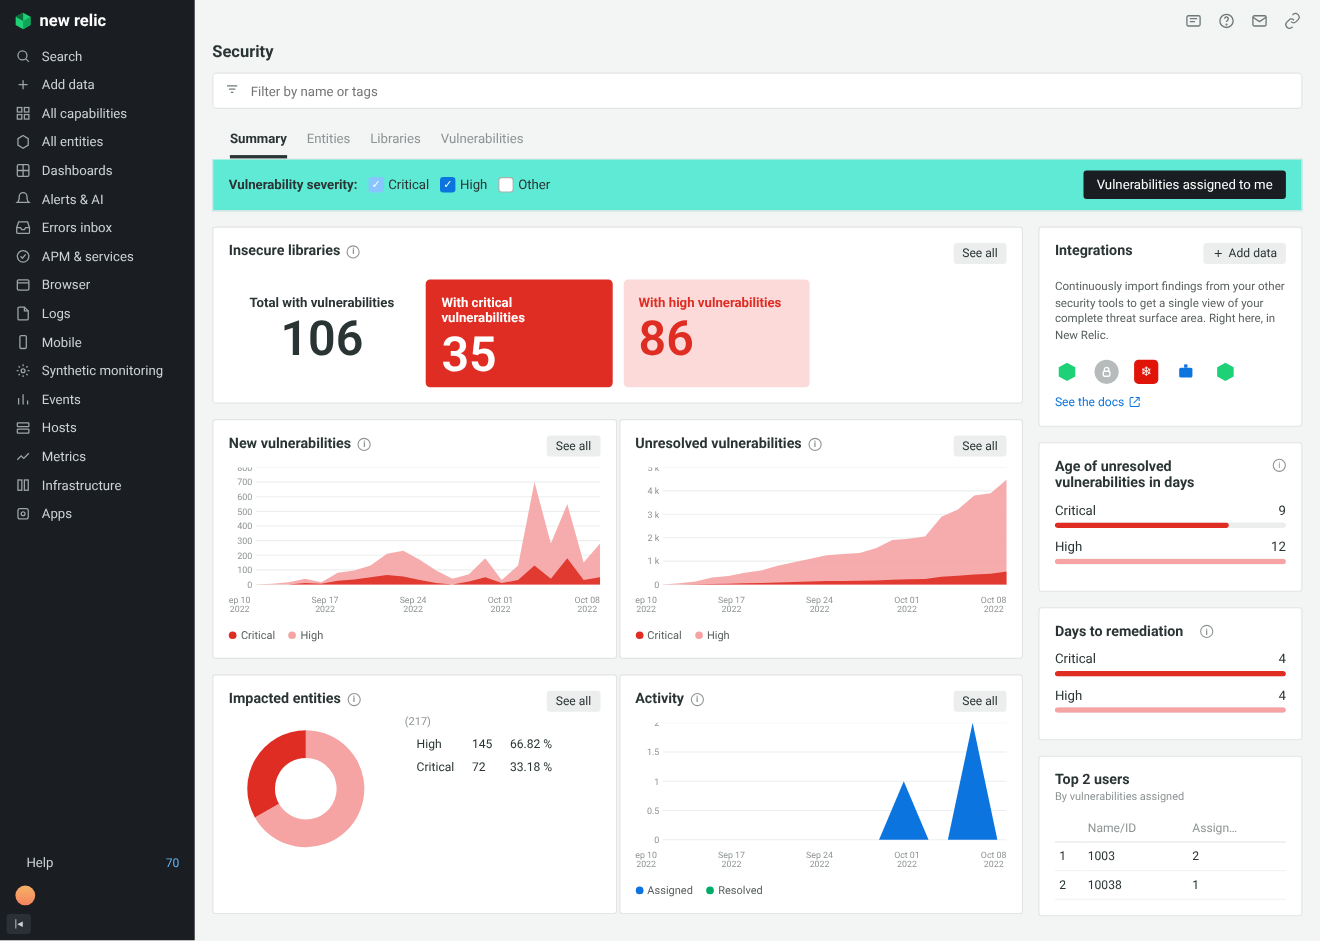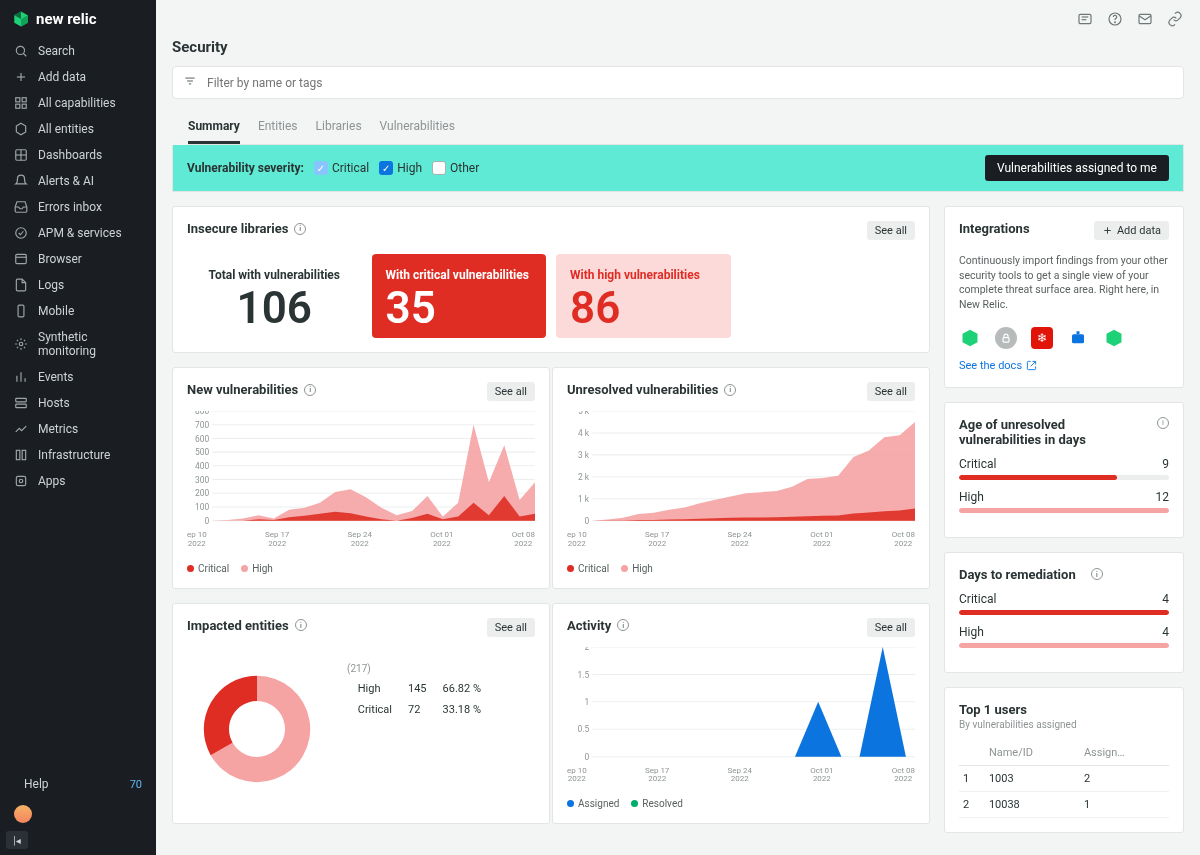--- a/index.html
+++ b/index.html
@@ -10,21 +10,21 @@
     --text:#2a3434;
     --muted:#8e9494;
     --red:#df2d24;
     --light-red:#fcdada;
     --pink:#f5a3a3;
     --blue:#0c74df;
     --teal:#00ac69;
   }
   body{display:flex;height:855px;width:1200px;overflow:hidden;background:var(--bg-page);color:var(--text);}
   
-  .sidebar{width:156px;background:var(--bg-sidebar);color:#cdd3d5;display:flex;flex-direction:column;font-size:12px;}
+  .sidebar{width:177px;background:var(--bg-sidebar);color:#cdd3d5;display:flex;flex-direction:column;font-size:12px;}
   .sidebar .brand{display:flex;align-items:center;gap:6px;padding:10px 12px;font-weight:700;color:#fff;font-size:15px;}
   .sidebar .brand svg{width:18px;height:18px;}
   .nav{flex:1;overflow:auto;}
   .nav-item{display:flex;align-items:center;gap:10px;padding:6px 14px;cursor:pointer;color:#cdd3d5;}
   .nav-item .ico{width:14px;height:14px;display:flex;align-items:center;justify-content:center;color:#9ea5a7;}
   .nav-item .ico svg{width:14px;height:14px;}
   .sidebar .bottom{margin-top:auto;}
   .help-row{display:flex;align-items:center;justify-content:space-between;padding:6px 14px;}
   .help-left{display:flex;align-items:center;gap:10px;}
   .badge70{color:#62b6f4;font-size:11px;}
@@ -75,21 +75,21 @@
   .chart-wrap svg{width:100%;}
   .xlabels{display:flex;justify-content:space-between;font-size:8px;color:var(--muted);text-align:center;}
   .xlabels span{max-width:50px;line-height:1.1;}
   .legend{display:flex;gap:12px;margin-top:14px;font-size:10px;color:#5a6060;align-items:center;}
   .legend .dot{width:7px;height:7px;border-radius:50%;display:inline-block;margin-right:4px;}
   .dot.red{background:var(--red);}
   .dot.pink{background:var(--pink);}
   .dot.blue{background:var(--blue);}
   .dot.green{background:var(--teal);}
   
-  .donut-inner{display:flex;gap:20px;align-items:flex-start;margin-top:22px;}
+  .donut-inner{display:flex;gap:20px;align-items:flex-start;margin-top:0;}
   .donut-inner table{font-size:11px;border-collapse:collapse;margin-top:4px;}
   .donut-inner td{padding:4px 8px;}
   .total-tag{font-size:10px;color:var(--muted);margin-top:4px;margin-bottom:2px;}
   
   .rightcol{display:flex;flex-direction:column;gap:14px;}
   .add-data{display:flex;align-items:center;gap:4px;background:#eceeee;border-radius:3px;padding:3px 8px;font-size:11px;cursor:pointer;}
   .integ p{font-size:10.5px;color:#5a6060;margin-top:14px;line-height:1.4;}
   .integ .logos{display:flex;gap:14px;margin-top:14px;align-items:center;}
   .logos .lo{width:22px;height:22px;border-radius:4px;display:flex;align-items:center;justify-content:center;font-size:12px;}
   .docs-link{display:inline-flex;gap:4px;align-items:center;color:var(--blue);font-size:11px;margin-top:10px;cursor:pointer;}
@@ -627,21 +627,21 @@
         <div class="age-row">
             <span>High</span>
             <span>4</span>
           </div>
         <div class="bar-track">
             <div class="bar-fill pink" id="rem-high-bar" style="width: 100%;"></div>
           </div>
       </div>
 
       <div class="card">
-        <h2>Top 1 users</h2>
+        <h2>Top 2 users</h2>
         <div class="sub">By vulnerabilities assigned</div>
         <table class="users-table">
           <tbody>
               <tr>
                 <th></th>
                 <th>Name/ID</th>
                 <th>Assign…</th>
               </tr>
           <tr>
                 <td>1</td>

